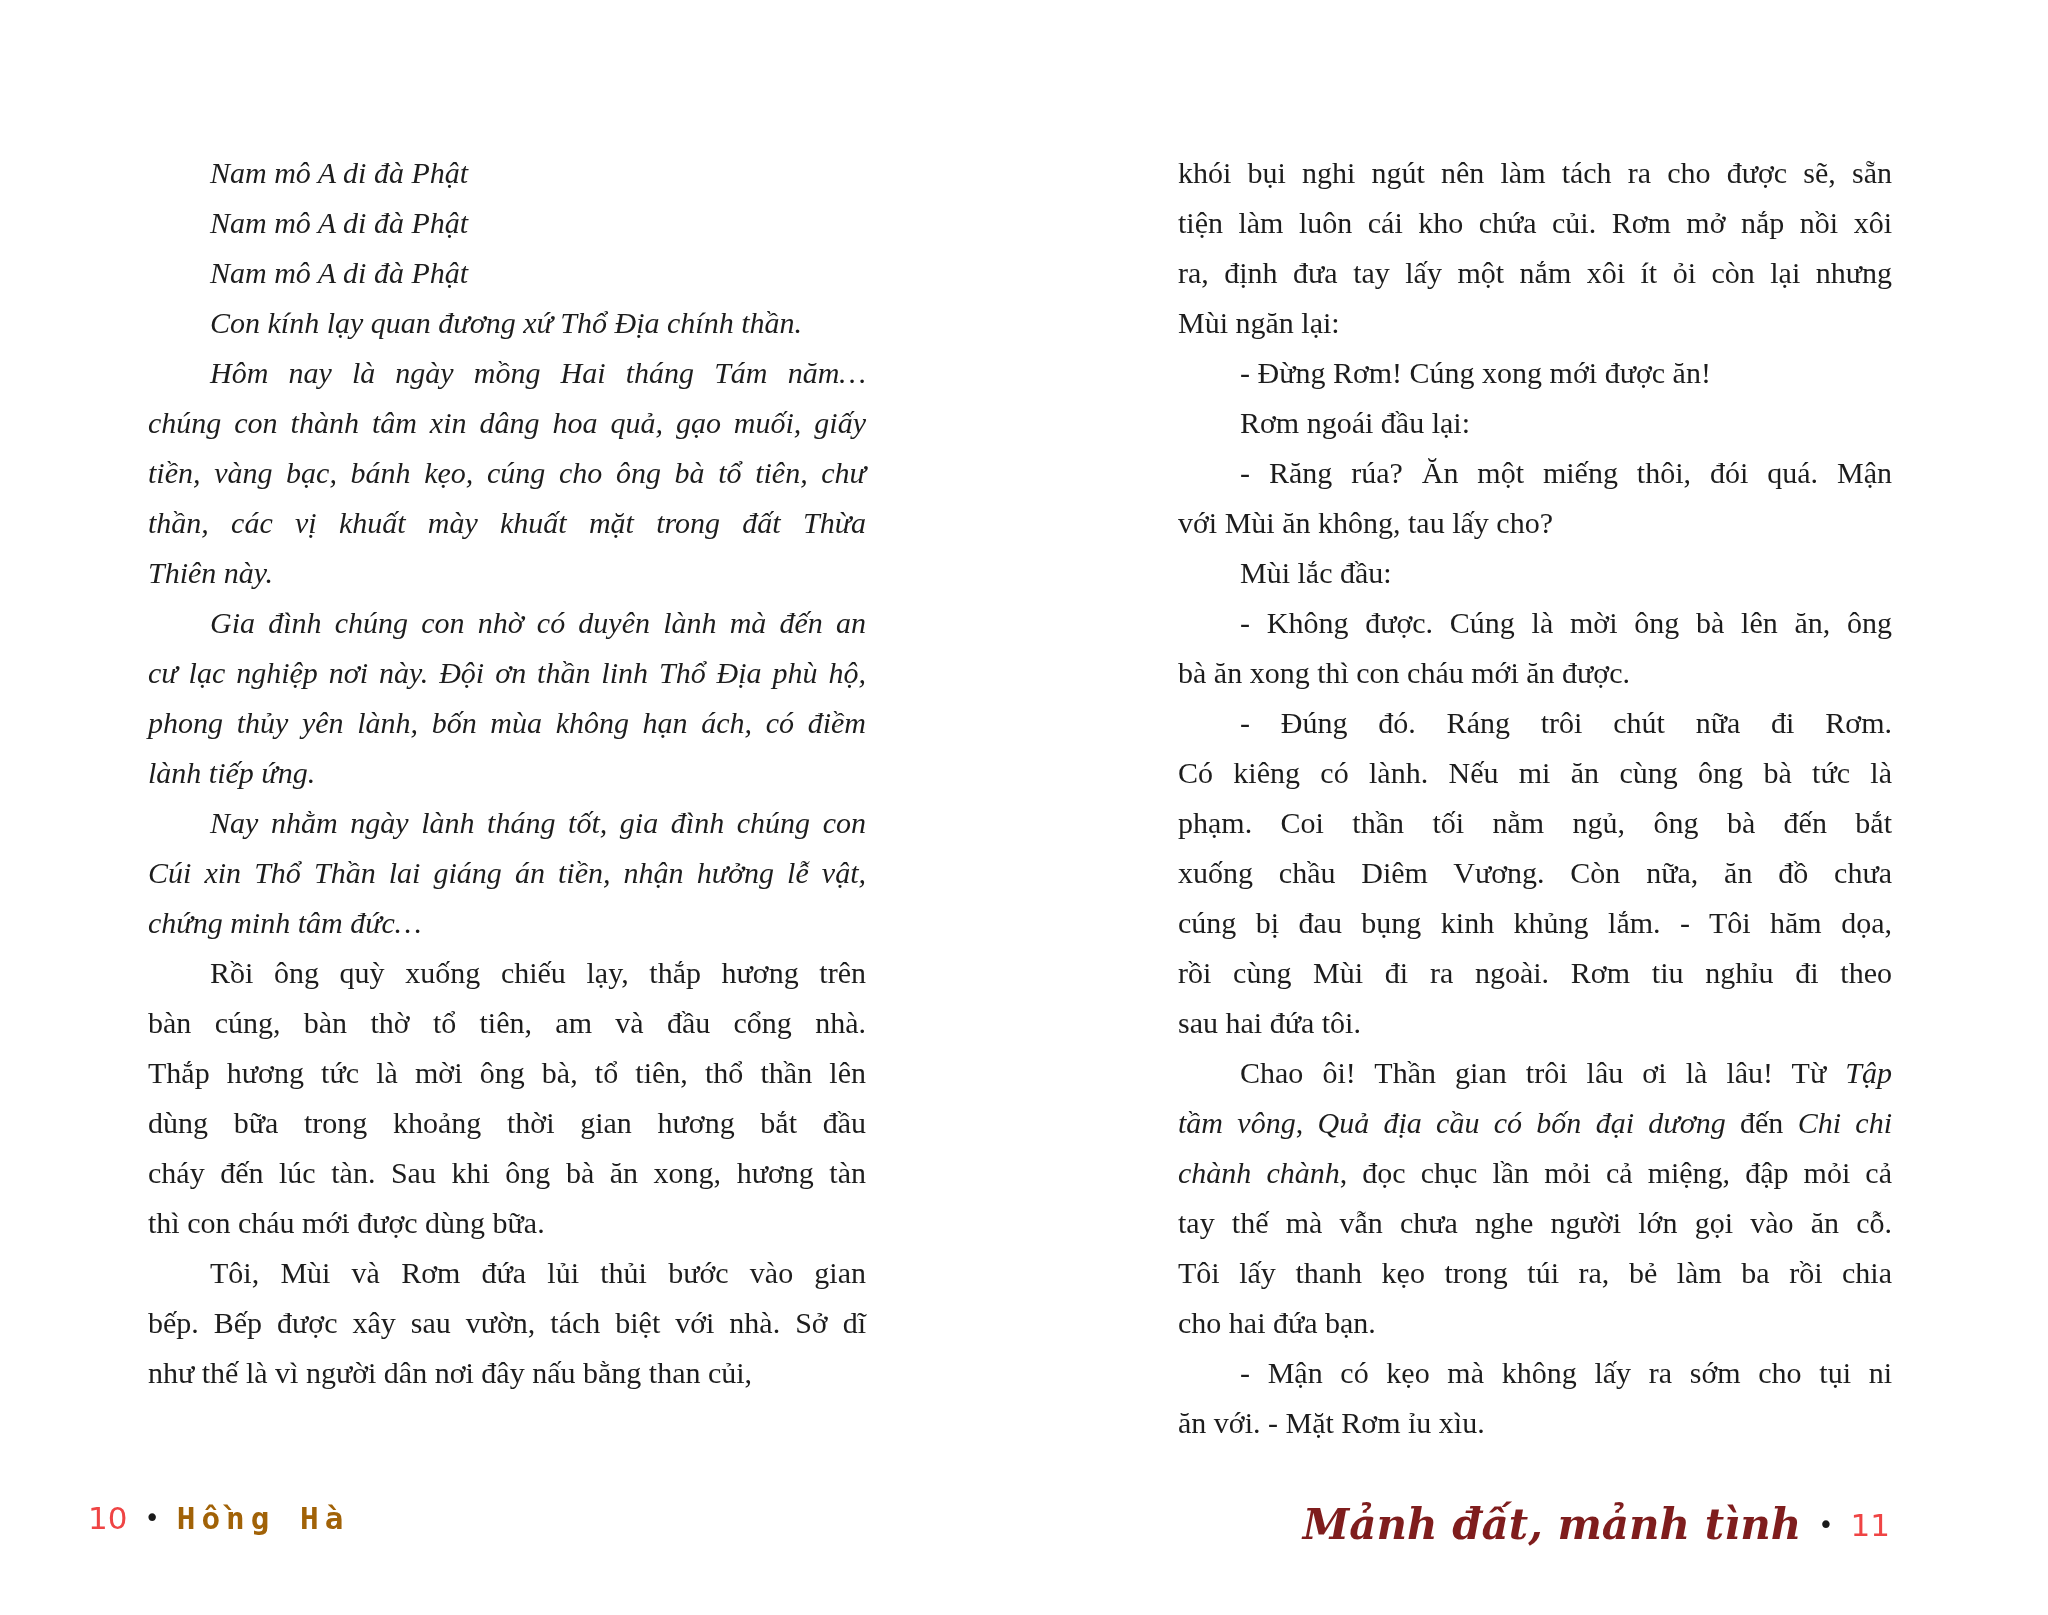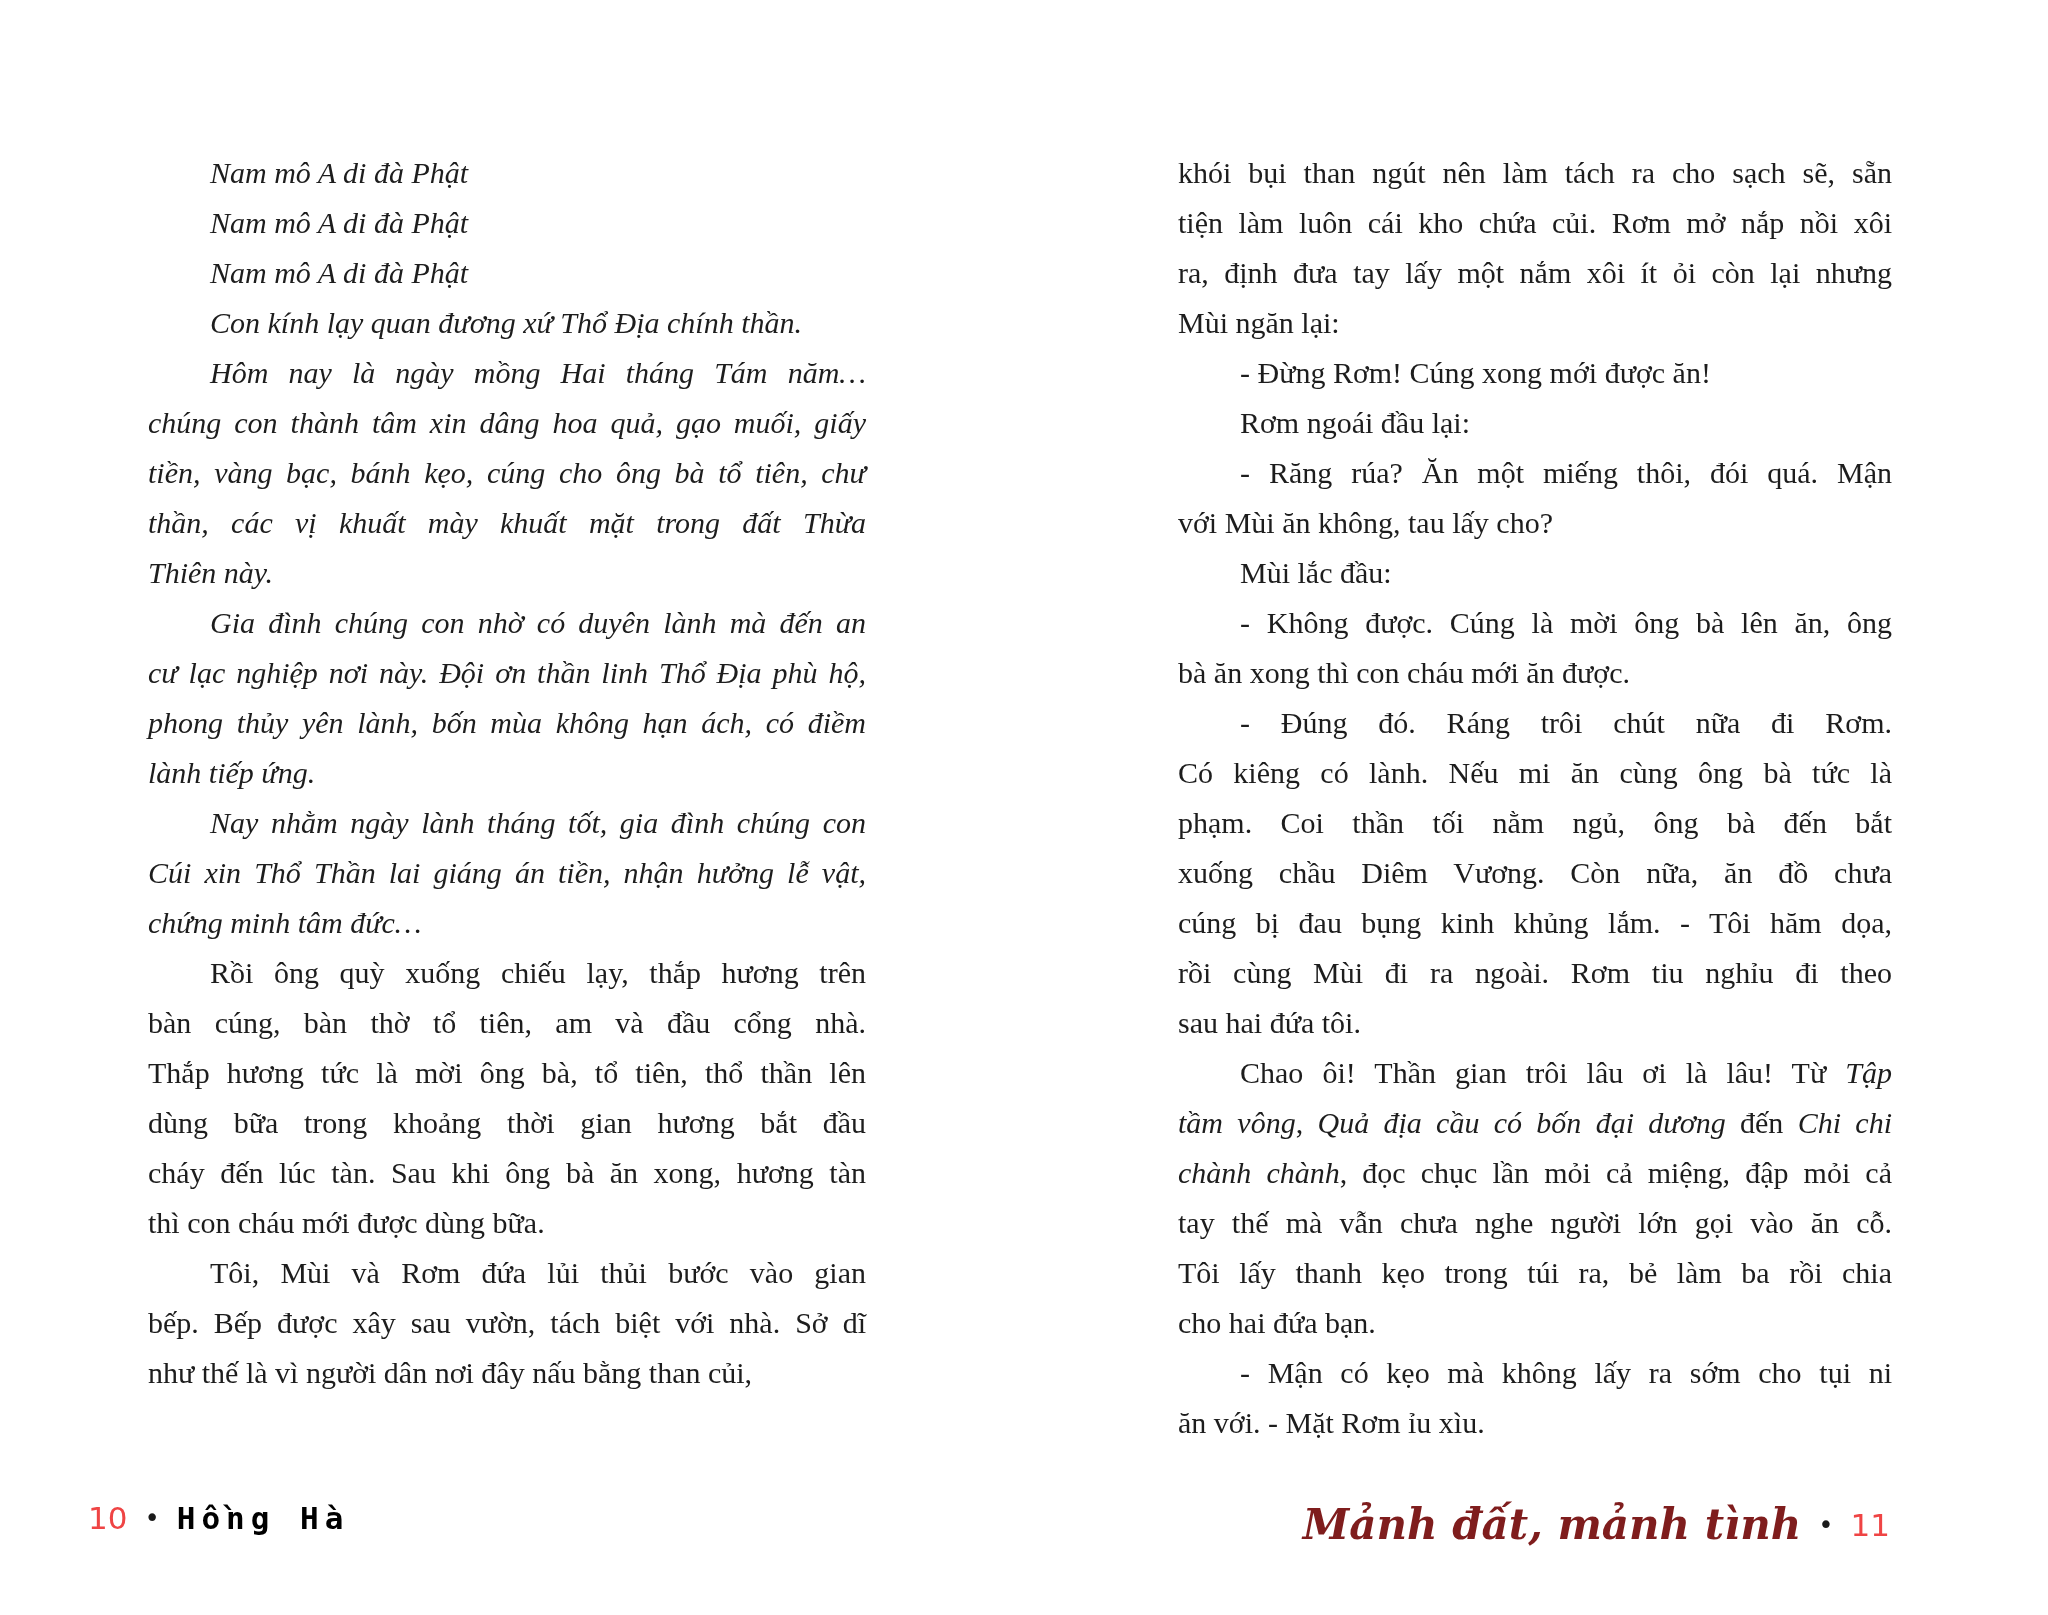--- a/index.html
+++ b/index.html
@@ -48,21 +48,21 @@
   .dot {
     font-family: "DejaVu Sans", sans-serif;
     font-size: 26px;
     color: #1a1a1a;
   }
   .author {
     font-family: "DejaVu Sans Mono", monospace;
     font-weight: bold;
     font-size: 31px;
     letter-spacing: 6px;
-    color: #000000;
+    color: #a16207;
   }
   .book-title {
     font-family: "DejaVu Serif", serif;
     font-style: italic;
     font-weight: bold;
     font-size: 42px;
     color: #7f1d1d;
   }
 </style>
 </head>
@@ -111,21 +111,21 @@
       </div>
       <div class="para">
         <div class="line indent"><span>Tôi, Mùi và Rơm đứa lủi thủi bước vào gian</span></div>
         <div class="line"><span>bếp. Bếp được xây sau vườn, tách biệt với nhà. Sở dĩ</span></div>
         <div class="line last"><span>như thế là vì người dân nơi đây nấu bằng than củi,</span></div>
       </div>
     </div>
 
   <div class="column right" id="right-col">
       <div class="para">
-        <div class="line"><span>khói bụi than ngút nên làm tách ra cho sạch sẽ, sẵn</span></div>
+        <div class="line"><span>khói bụi nghi ngút nên làm tách ra cho được sẽ, sẵn</span></div>
         <div class="line"><span>tiện làm luôn cái kho chứa củi. Rơm mở nắp nồi xôi</span></div>
         <div class="line"><span>ra, định đưa tay lấy một nắm xôi ít ỏi còn lại nhưng</span></div>
         <div class="line last"><span>Mùi ngăn lại:</span></div>
       </div>
       <div class="para">
         <div class="line last indent"><span>- Đừng Rơm! Cúng xong mới được ăn!</span></div>
       </div>
       <div class="para">
         <div class="line last indent"><span>Rơm ngoái đầu lại:</span></div>
       </div>

